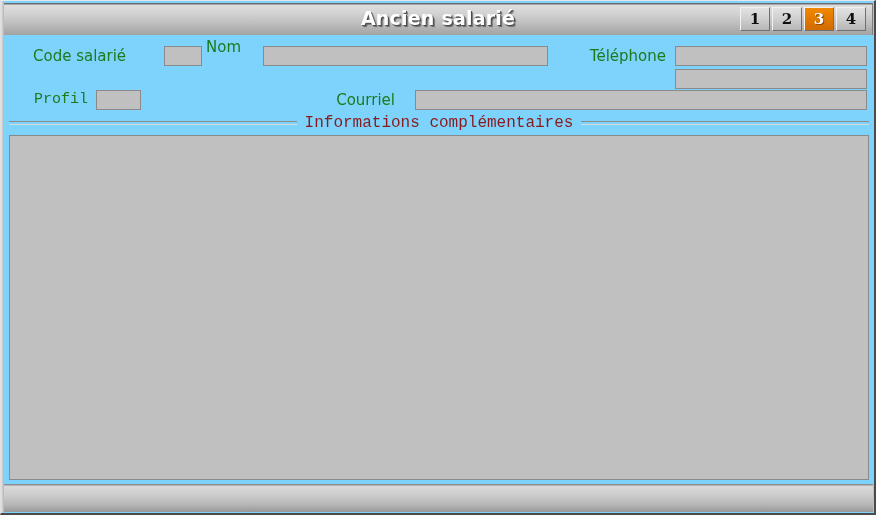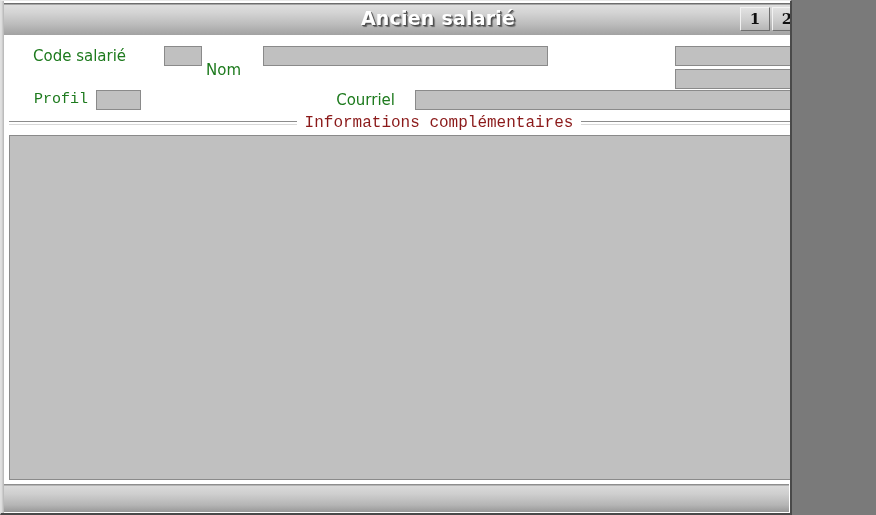--- a/index.html
+++ b/index.html
@@ -6,24 +6,24 @@
     margin: 0;
     padding: 0;
     background: #7a7a7a;
   }
   body {
     font-family: "DejaVu Sans", sans-serif;
   }
 
   #app-window {
     position: relative;
-    width: 792px;
+    width: 876px;
     height: 515px;
     box-sizing: border-box;
-    background: #ffffff;
+    background: #7dd3fc;
     border-top: 1px solid #e8e8e8;
     border-left: 1px solid #e0e0e0;
     border-right: 2px solid #4a4a4a;
     border-bottom: 2px solid #4a4a4a;
     overflow: hidden;
   }
 
   
   #title-bar {
     position: absolute;
@@ -173,23 +173,24 @@
       <div class="tab-button">1</div>
       <div class="tab-button">2</div>
       <div class="tab-button active">3</div>
       <div class="tab-button">4</div>
     </div>
   </div>
 
   <div class="field-label" style="left:32px; top:46px;">Code salarié</div>
   <input class="field-input" type="text" style="left: 163px; top: 45px; width: 38px; height: 20px;" value="">
 
-  <div class="field-label" style="left:205px; top:60px;">Nom</div>
+  <div class="field-label" style="left:205px; top:37px;">Nom</div>
   <input class="field-input" type="text" style="left: 262px; top: 45px; width: 285px; height: 20px;" value="">
 
+  <div class="field-label right" style="left:480px; top:46px; width:185px;">Téléphone</div>
   <input class="field-input" type="text" style="left: 674px; top: 45px; width: 192px; height: 20px;" value="">
 
   <input class="field-input" type="text" style="left: 674px; top: 68px; width: 192px; height: 20px;" value="">
 
   <div class="field-label" style="left:33px; top:90px;font-family:Liberation Mono, monospace;">Profil</div>
   <input class="field-input" type="text" style="left: 95px; top: 89px; width: 45px; height: 20px;" value="">
 
   <div class="field-label right" style="left:219px; top:90px; width:175px;">Courriel</div>
   <input class="field-input" type="text" style="left: 414px; top: 89px; width: 452px; height: 20px;" value="">
 

